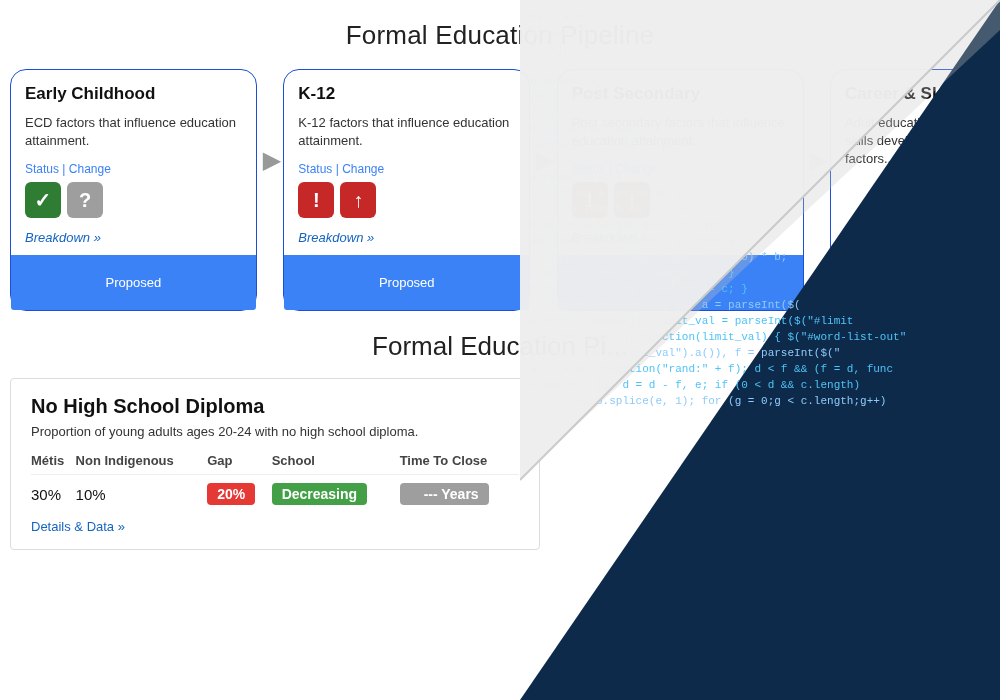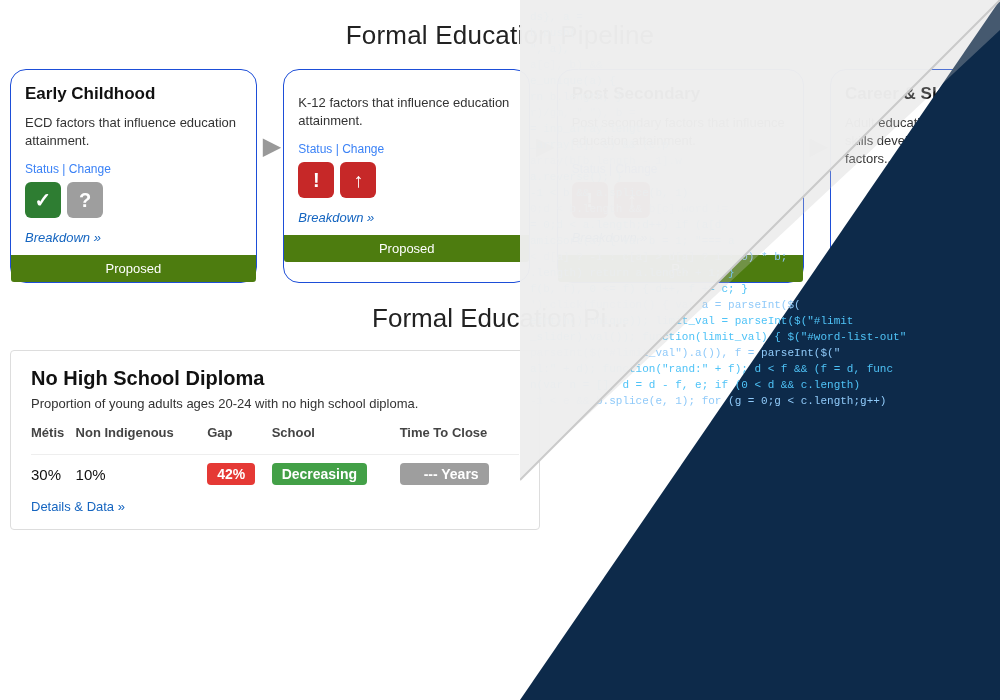--- a/index.html
+++ b/index.html
@@ -82,25 +82,25 @@
     .breakdown-link {
       color: #1565c0;
       font-size: 13px;
       text-decoration: none;
       display: inline-block;
       margin-bottom: 10px;
       font-style: italic;
     }
 
     .card-footer {
-      background: #4d7c0f;
+      background: #3b82f6;
       color: #fff;
       text-align: center;
       font-size: 13px;
-      padding: 6px;
+      padding: 20px;
       margin: 0 -14px;
       border-bottom-left-radius: 3px;
       border-bottom-right-radius: 3px;
     }
 
     .arrow-connector {
       display: flex;
       align-items: center;
       font-size: 24px;
       color: #999;
@@ -145,21 +145,21 @@
     .detail-table {
       width: 100%;
       border-collapse: collapse;
     }
 
     .detail-table th {
       font-size: 13px;
       color: #444;
       font-weight: 600;
       text-align: left;
-      padding-bottom: 14px;
+      padding-bottom: 6px;
       border-bottom: 1px solid #eee;
     }
 
     .detail-table td {
       font-size: 15px;
       color: #111;
       padding: 8px 0 4px;
       vertical-align: middle;
     }
 
@@ -225,20 +225,21 @@
         <div class="status-icon green">✓</div>
         <div class="status-icon gray">?</div>
       </div>
       <a class="breakdown-link">Breakdown »</a>
       <div class="card-footer">Proposed</div>
     </div>
 
     <div class="arrow-connector">▶</div>
 
     <div class="pipeline-card">
+      <div class="card-title">K-12</div>
       <div class="card-desc">K-12 factors that influence education attainment.</div>
       <div class="card-status-label">Status | Change</div>
       <div class="status-icons">
         <div class="status-icon red">!</div>
         <div class="status-icon red">↑</div>
       </div>
       <a class="breakdown-link">Breakdown »</a>
       <div class="card-footer">Proposed</div>
     </div>
 
@@ -283,21 +284,21 @@
           <th>Gap</th>
           <th>School</th>
           <th>Time To Close</th>
         </tr>
       </thead>
       <tbody>
         <tr>
           <td>30%</td>
           <td>10%</td>
           <td>
-            <span class="badge badge-red">42%</span>
+            <span class="badge badge-red">20%</span>
           </td>
           <td>
             <span class="badge badge-green">Decreasing</span>
           </td>
           <td>
             <span class="badge badge-gray">--- Years</span>
           </td>
         </tr>
       </tbody>
     </table>

